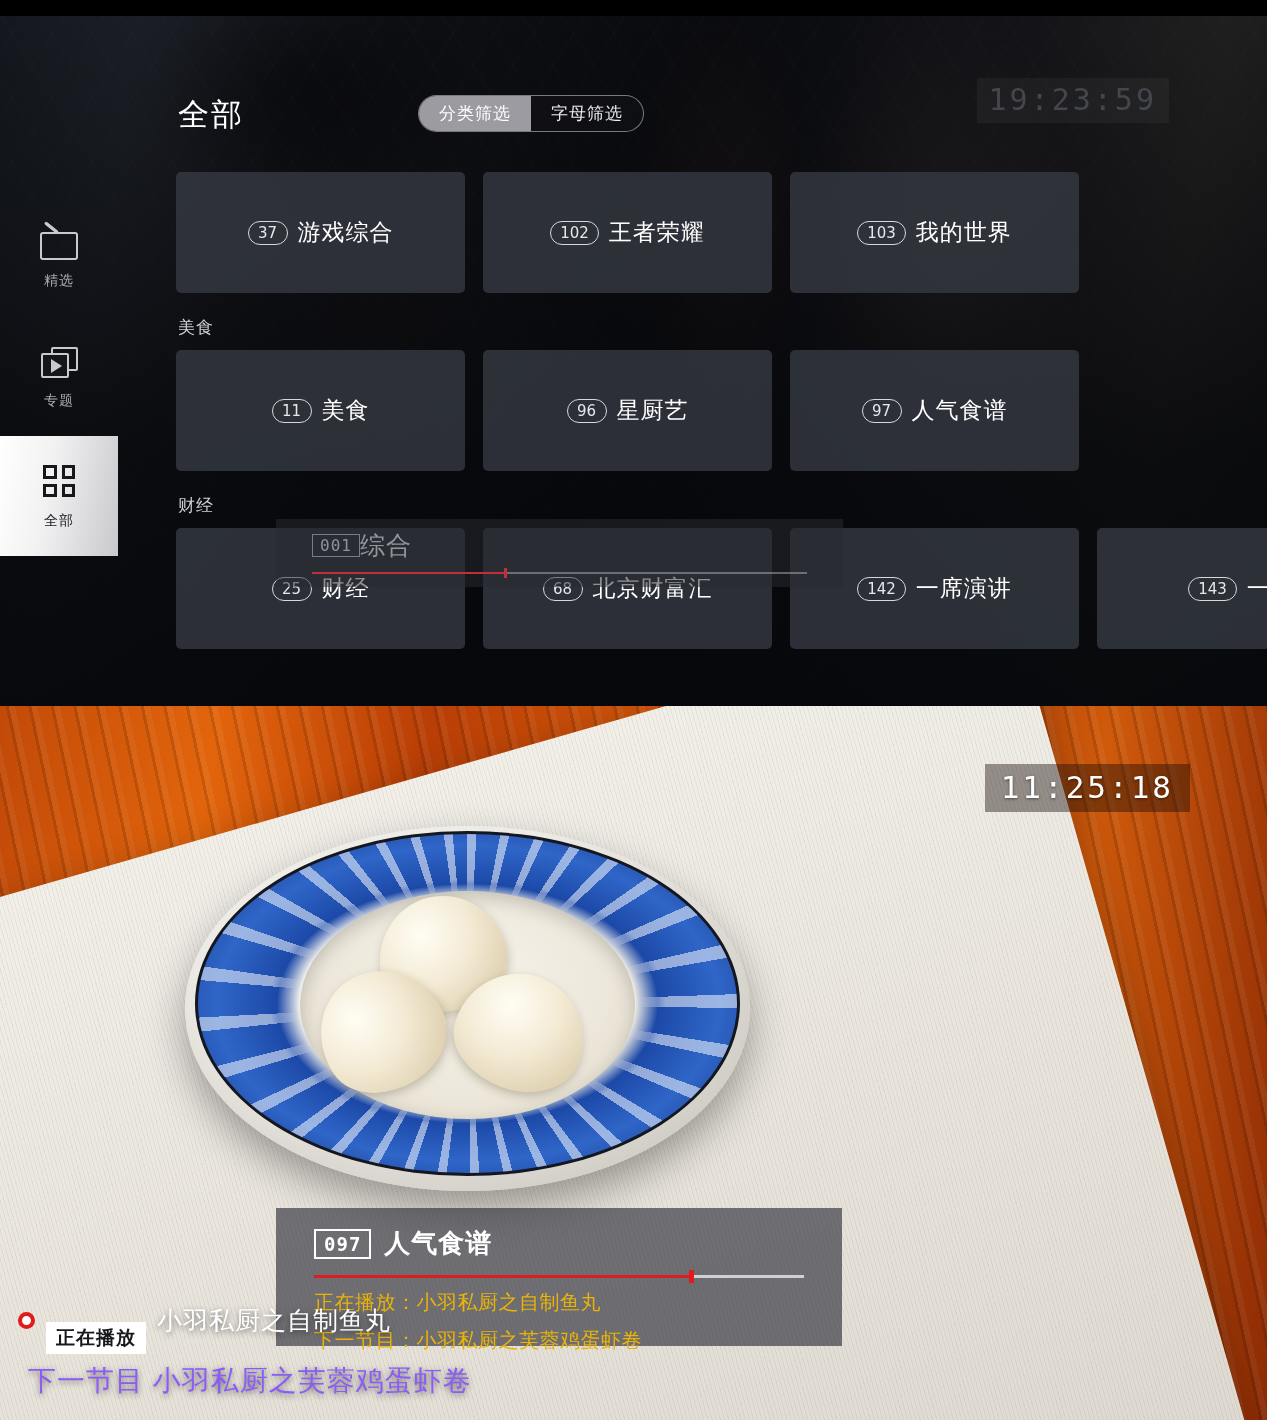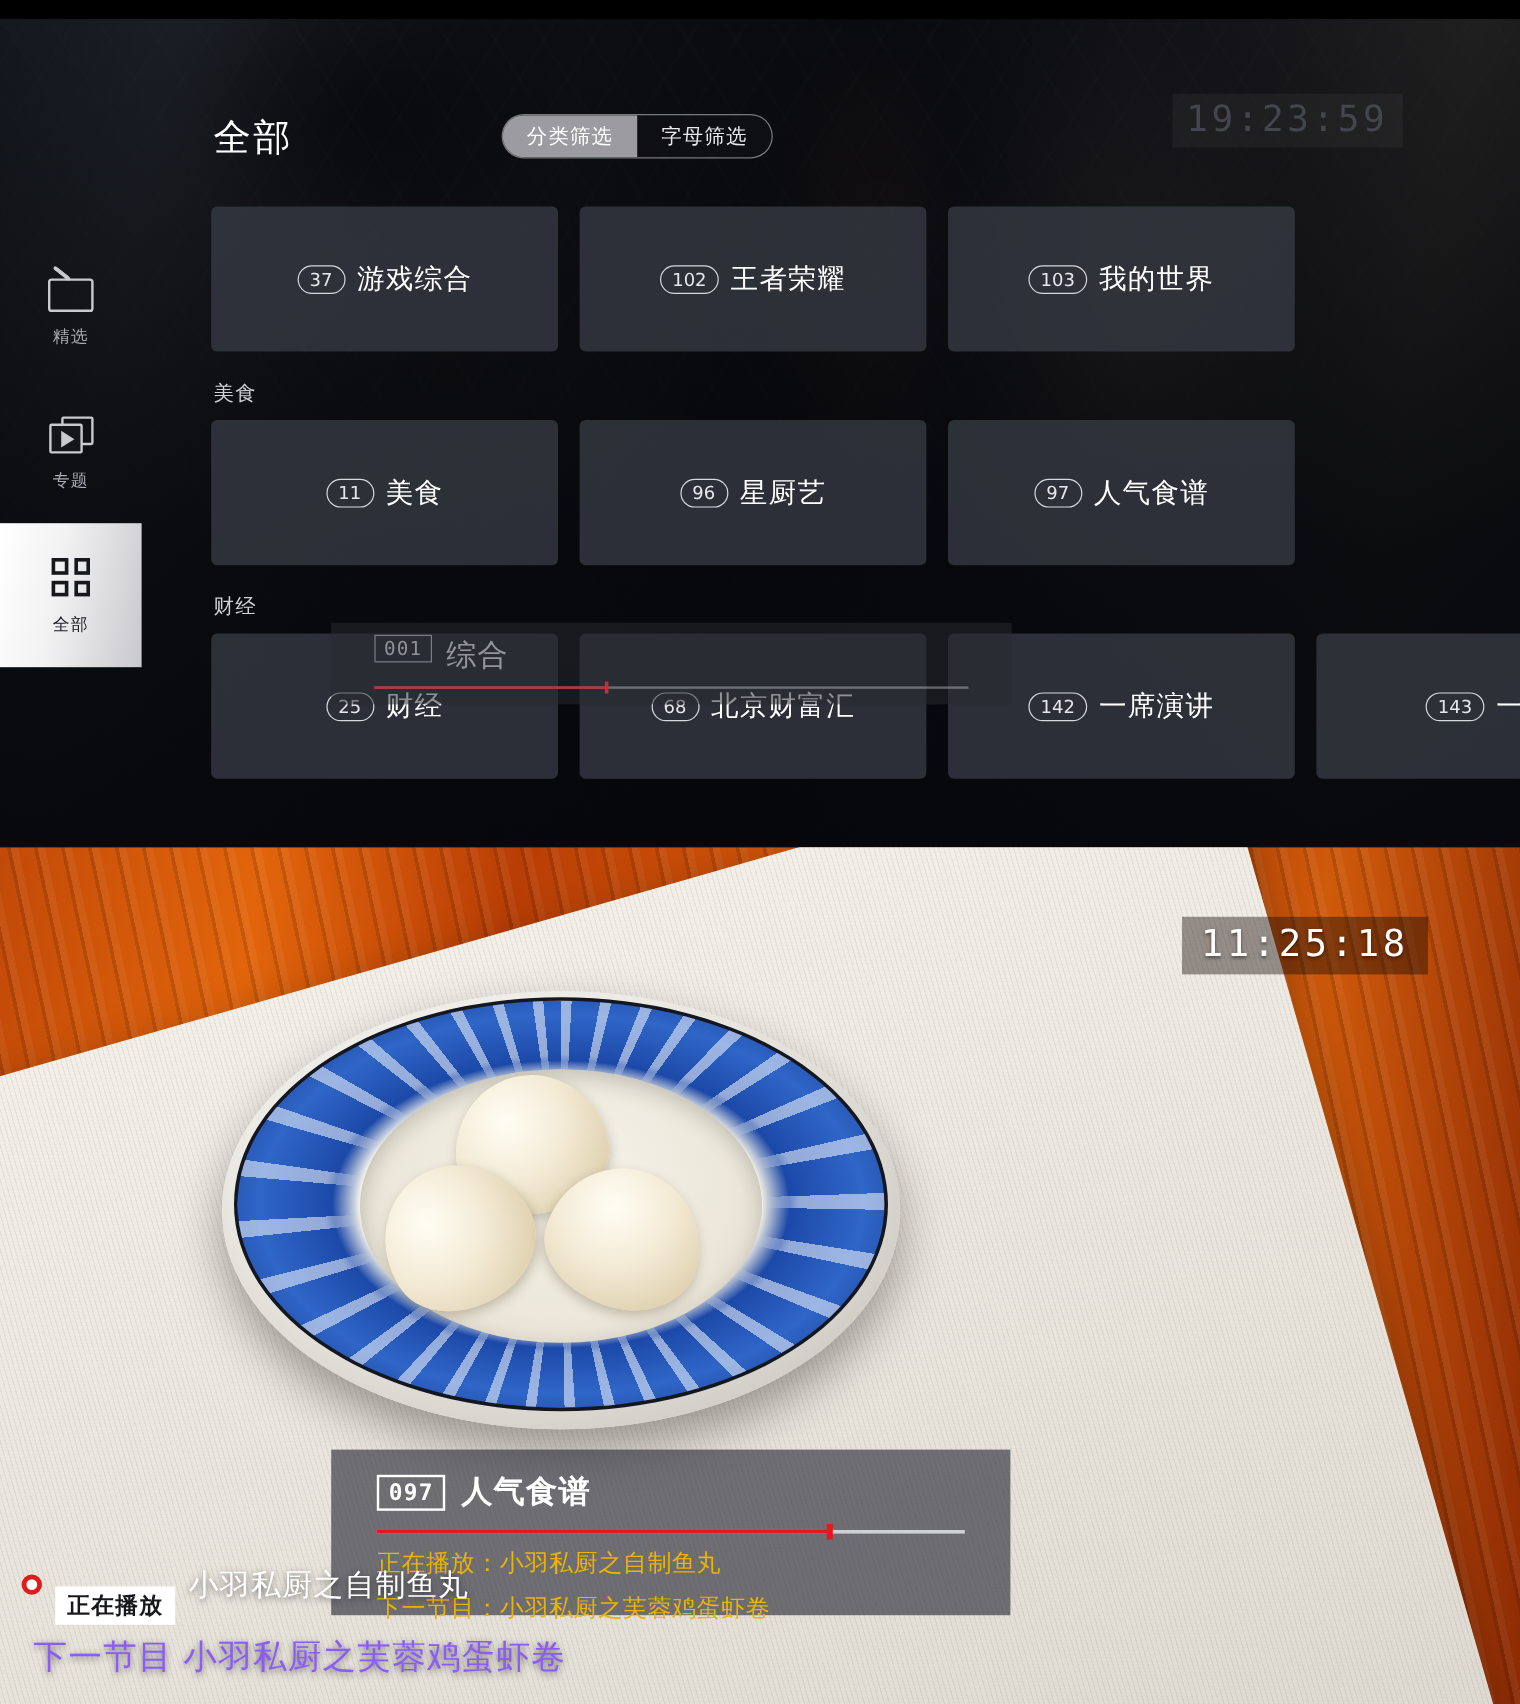--- a/index.html
+++ b/index.html
@@ -116,21 +116,21 @@
     font-family: "DejaVu Sans", sans-serif;
   }
   .cname { font-size: 23px; color: #fff; letter-spacing: 1px; white-space: nowrap; }
 
   
   .ghost {
     position: absolute; left: 276px; top: 503px; width: 567px; height: 68px;
     background: rgba(40,42,50,.52);
     padding: 10px 36px 0;
   }
-  .ghost-head { display: flex; align-items: flex-start; gap: 12px; }
+  .ghost-head { display: flex; align-items: center; }
   .ghost-num {
     border: 1.4px solid rgba(190,192,200,.55); padding: 1px 7px;
     font-size: 16px; color: rgba(205,207,214,.62);
     font-family: "DejaVu Sans Mono", monospace; letter-spacing: 1px;
   }
   .ghost-name { font-size: 25px; color: rgba(212,214,220,.62); letter-spacing: 1px; }
   .ghost-bar { position: relative; margin-top: 10px; height: 2px; background: rgba(190,192,200,.45); }
   .ghost-bar > i { position:absolute; left:0; top:0; height:2px; background:#c1303a; }
   .ghost-bar > b { position:absolute; top:-4px; width:3px; height:10px; background:#c1303a; }
 

